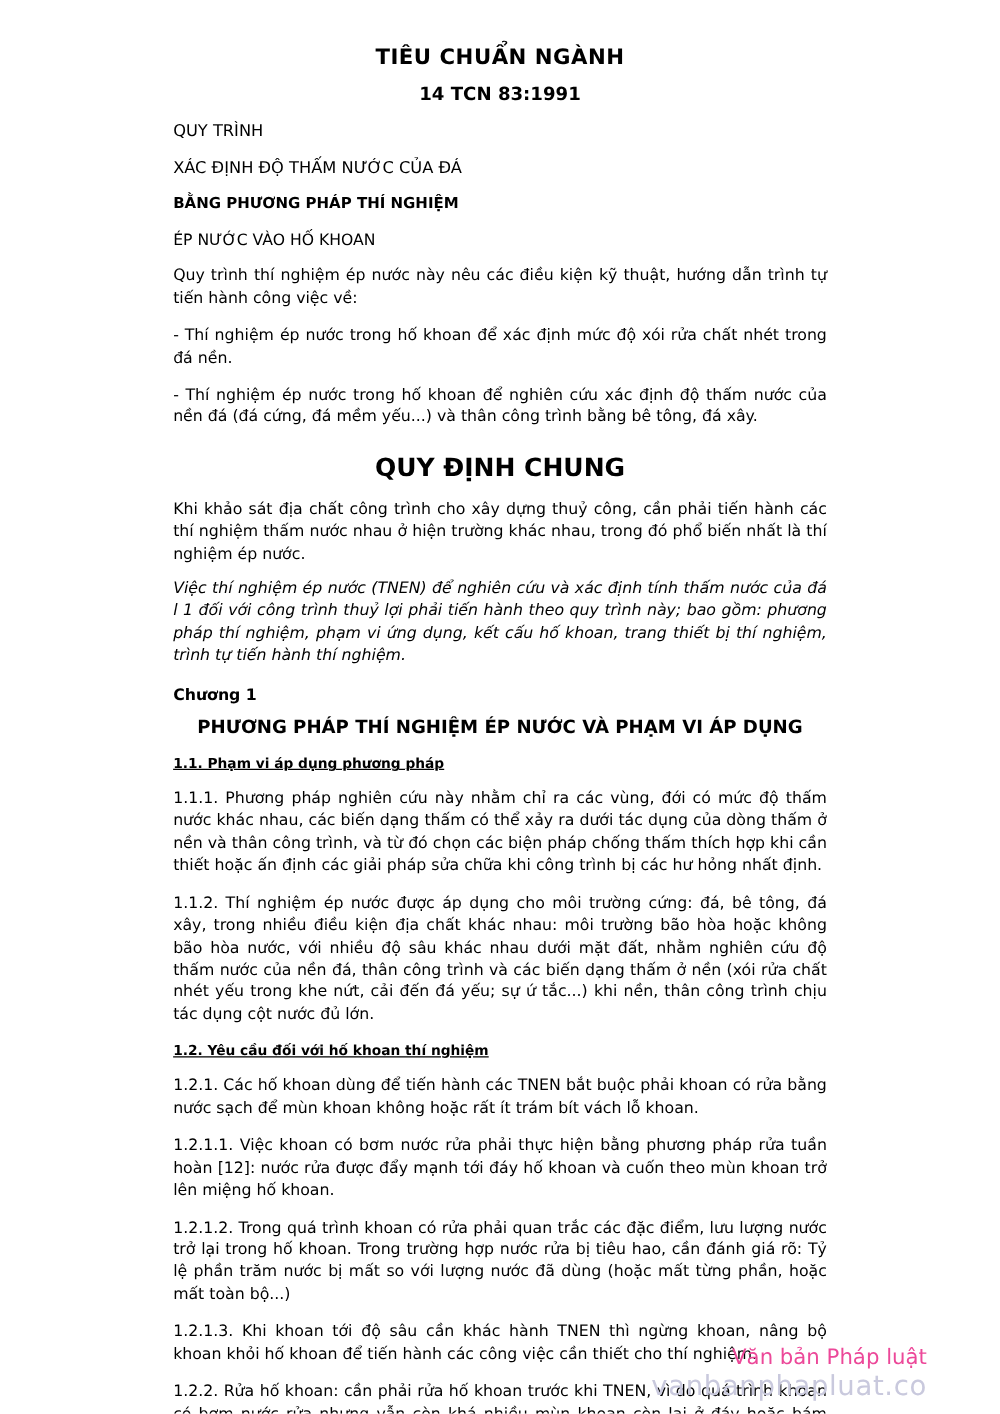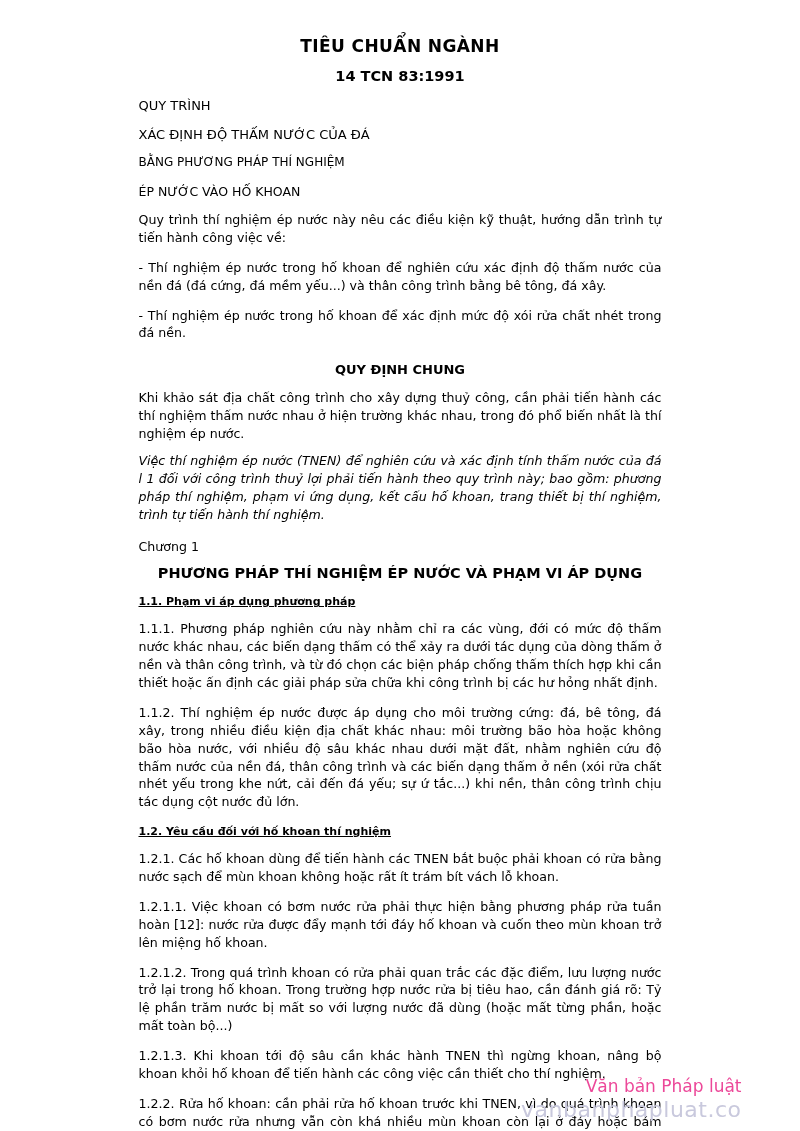--- a/index.html
+++ b/index.html
@@ -35,43 +35,44 @@
     margin: 12px 0 0 0;
   }
   .sub-line {
     text-align: left;
     font-size: 13px;
     margin: 14px 0 0 0;
   }
   .sub-line.small {
     font-size: 12px;
     margin-top: 13px;
+    font-weight: bold;
   }
   .sub-line.last {
     font-size: 12.5px;
     margin-top: 15px;
   }
   p.body {
     font-size: 12.6px;
     line-height: 1.42;
     margin: 12px 0 0 0;
     text-align: justify;
   }
   p.body.tight {
     margin-top: 9px;
     font-style: italic;
   }
   .section-head {
     text-align: center;
     font-weight: bold;
-    font-size: 13px;
+    font-size: 20px;
     margin: 20px 0 0 0;
   }
   .chapter-label {
-    font-weight: normal;
+    font-weight: bold;
     font-size: 12.6px;
     margin: 16px 0 0 0;
   }
   .chapter-title {
     text-align: center;
     font-weight: bold;
     font-size: 14.5px;
     margin: 11px 0 0 0;
   }
   .clause-head {
@@ -104,22 +105,22 @@
 <div class="page">
 
   <div class="doc-title">TIÊU CHUẨN NGÀNH</div>
   <div class="doc-code">14 TCN 83:1991</div>
   <div class="sub-line">QUY TRÌNH</div>
   <div class="sub-line">XÁC ĐỊNH ĐỘ THẤM NƯỚC CỦA ĐÁ</div>
   <div class="sub-line small">BẰNG PHƯƠNG PHÁP THÍ NGHIỆM</div>
   <div class="sub-line last">ÉP NƯỚC VÀO HỐ KHOAN</div>
 
   <p class="body">Quy trình thí nghiệm ép nước này nêu các điều kiện kỹ thuật, hướng dẫn trình tự tiến hành công việc về:</p>
+  <p class="body">- Thí nghiệm ép nước trong hố khoan để xác định mức độ xói rửa chất nhét trong đá nền.</p>
   <p class="body">- Thí nghiệm ép nước trong hố khoan để nghiên cứu xác định độ thấm nước của nền đá (đá cứng, đá mềm yếu...) và thân công trình bằng bê tông, đá xây.</p>
-  <p class="body">- Thí nghiệm ép nước trong hố khoan để xác định mức độ xói rửa chất nhét trong đá nền.</p>
 
   <div class="section-head">QUY ĐỊNH CHUNG</div>
 
   <p class="body">Khi khảo sát địa chất công trình cho xây dựng thuỷ công, cần phải tiến hành các thí nghiệm thấm nước nhau ở hiện trường khác nhau, trong đó phổ biến nhất là thí nghiệm ép nước.</p>
   <p class="body tight">Việc thí nghiệm ép nước (TNEN) để nghiên cứu và xác định tính thấm nước của đá l 1 đối với công trình thuỷ lợi phải tiến hành theo quy trình này; bao gồm: phương pháp thí nghiệm, phạm vi ứng dụng, kết cấu hố khoan, trang thiết bị thí nghiệm, trình tự tiến hành thí nghiệm.</p>
 
   <div class="chapter-label">Chương 1</div>
   <div class="chapter-title">PHƯƠNG PHÁP THÍ NGHIỆM ÉP NƯỚC VÀ PHẠM VI ÁP DỤNG</div>
 
   <div class="clause-head">1.1. Phạm vi áp dụng phương pháp</div>

